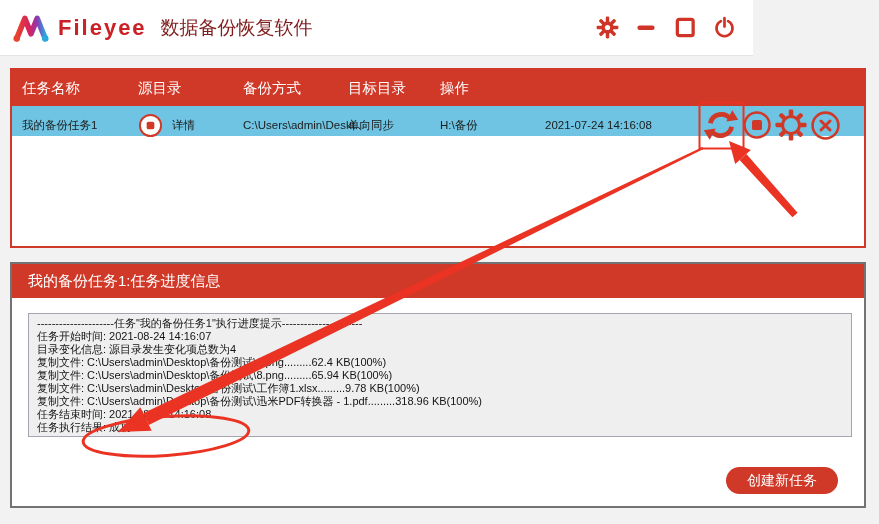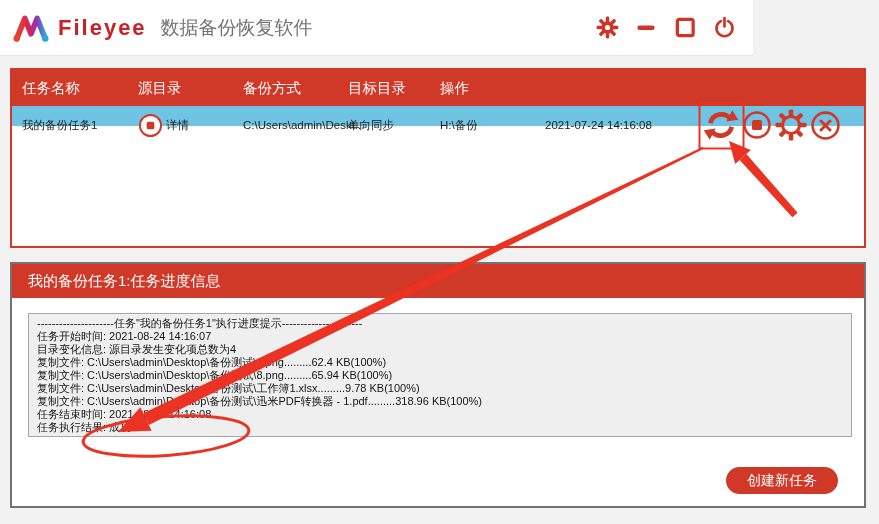--- a/index.html
+++ b/index.html
@@ -9,34 +9,34 @@
     font-family:"Liberation Sans","DejaVu Sans",sans-serif;
   }
   
   .app-header{
     position:absolute;left:0;top:0;width:753px;height:56px;
     background:#ffffff;border-bottom:1px solid #e4e4e4;
     display:flex;align-items:center;box-sizing:border-box;
   }
   .logo{margin-left:12px;display:flex;align-items:center;}
   .brand{color:#cb2026;font-size:22px;font-weight:bold;letter-spacing:2px;margin-left:8px;}
-  .app-title{color:#737373;font-size:19px;margin-left:14px;}
+  .app-title{color:#7f1d1d;font-size:19px;margin-left:14px;}
   .window-controls{margin-left:auto;display:flex;align-items:center;gap:15px;padding-right:16px;}
   .winbtn{display:flex;align-items:center;justify-content:center;cursor:pointer;}
   
   .task-panel{
     position:absolute;left:10px;top:68px;width:856px;height:180px;
     background:#ffffff;border:2px solid #d03828;box-sizing:border-box;
   }
   .t-grid{display:grid;grid-template-columns:116px 105px 105px 92px 105px 165px 1fr;}
   .t-head{height:36px;background:#d03828;color:#ffffff;font-size:14.5px;align-items:center;}
   .t-head .cell{padding-left:10px;white-space:nowrap;}
-  .t-row{height:20px;background:#6fc4e3;color:#1c1c1c;font-size:11.5px;align-items:center;}
+  .t-row{height:30px;background:#6fc4e3;color:#1c1c1c;font-size:11.5px;align-items:center;}
   .t-row .cell{padding-left:10px;white-space:nowrap;overflow:visible;}
-  .status-cell{display:flex;align-items:center;gap:3px;}
+  .status-cell{display:flex;align-items:center;gap:9px;}
   .ops-cell{display:flex;align-items:center;gap:2px;padding-left:2px !important;}
   .opbtn{display:flex;align-items:center;justify-content:center;cursor:pointer;}
   
   .progress-panel{
     position:absolute;left:10px;top:262px;width:856px;height:246px;
     background:#ffffff;border:2px solid #737373;box-sizing:border-box;
   }
   .progress-title{
     height:34px;background:#d03828;color:#ffffff;font-size:15px;
     display:flex;align-items:center;padding-left:16px;

